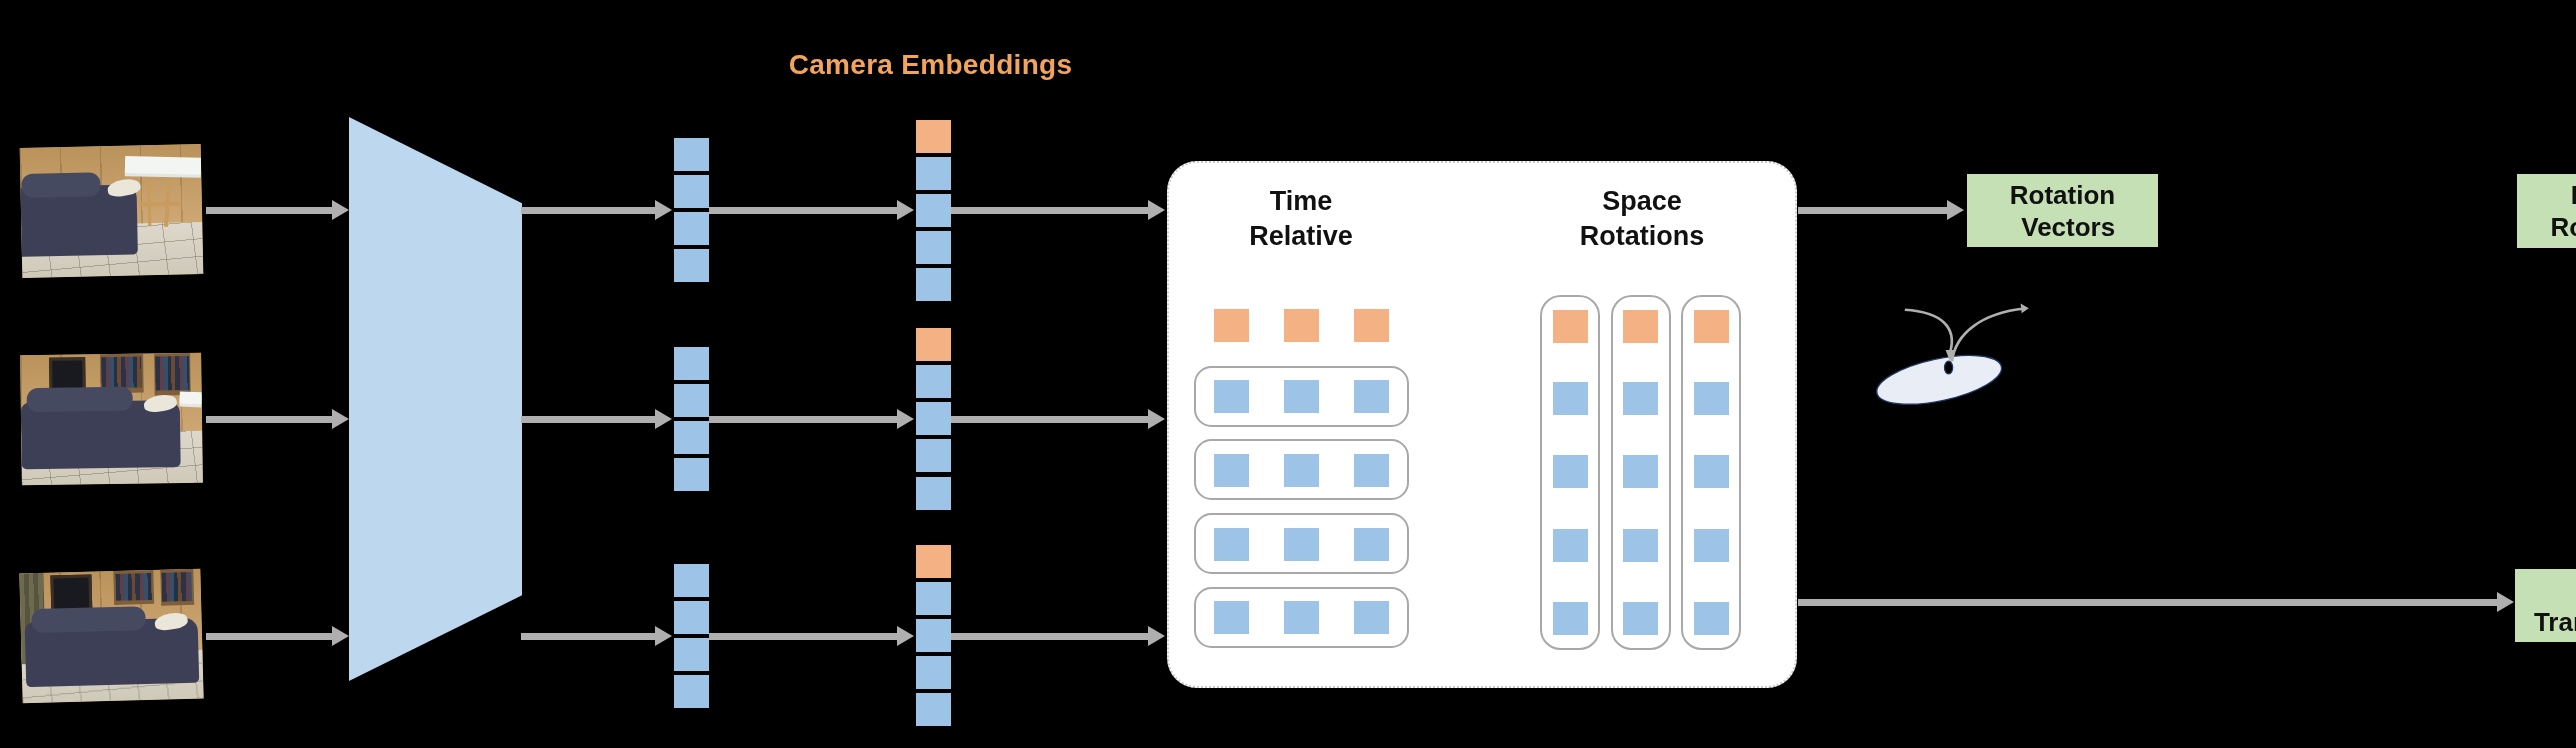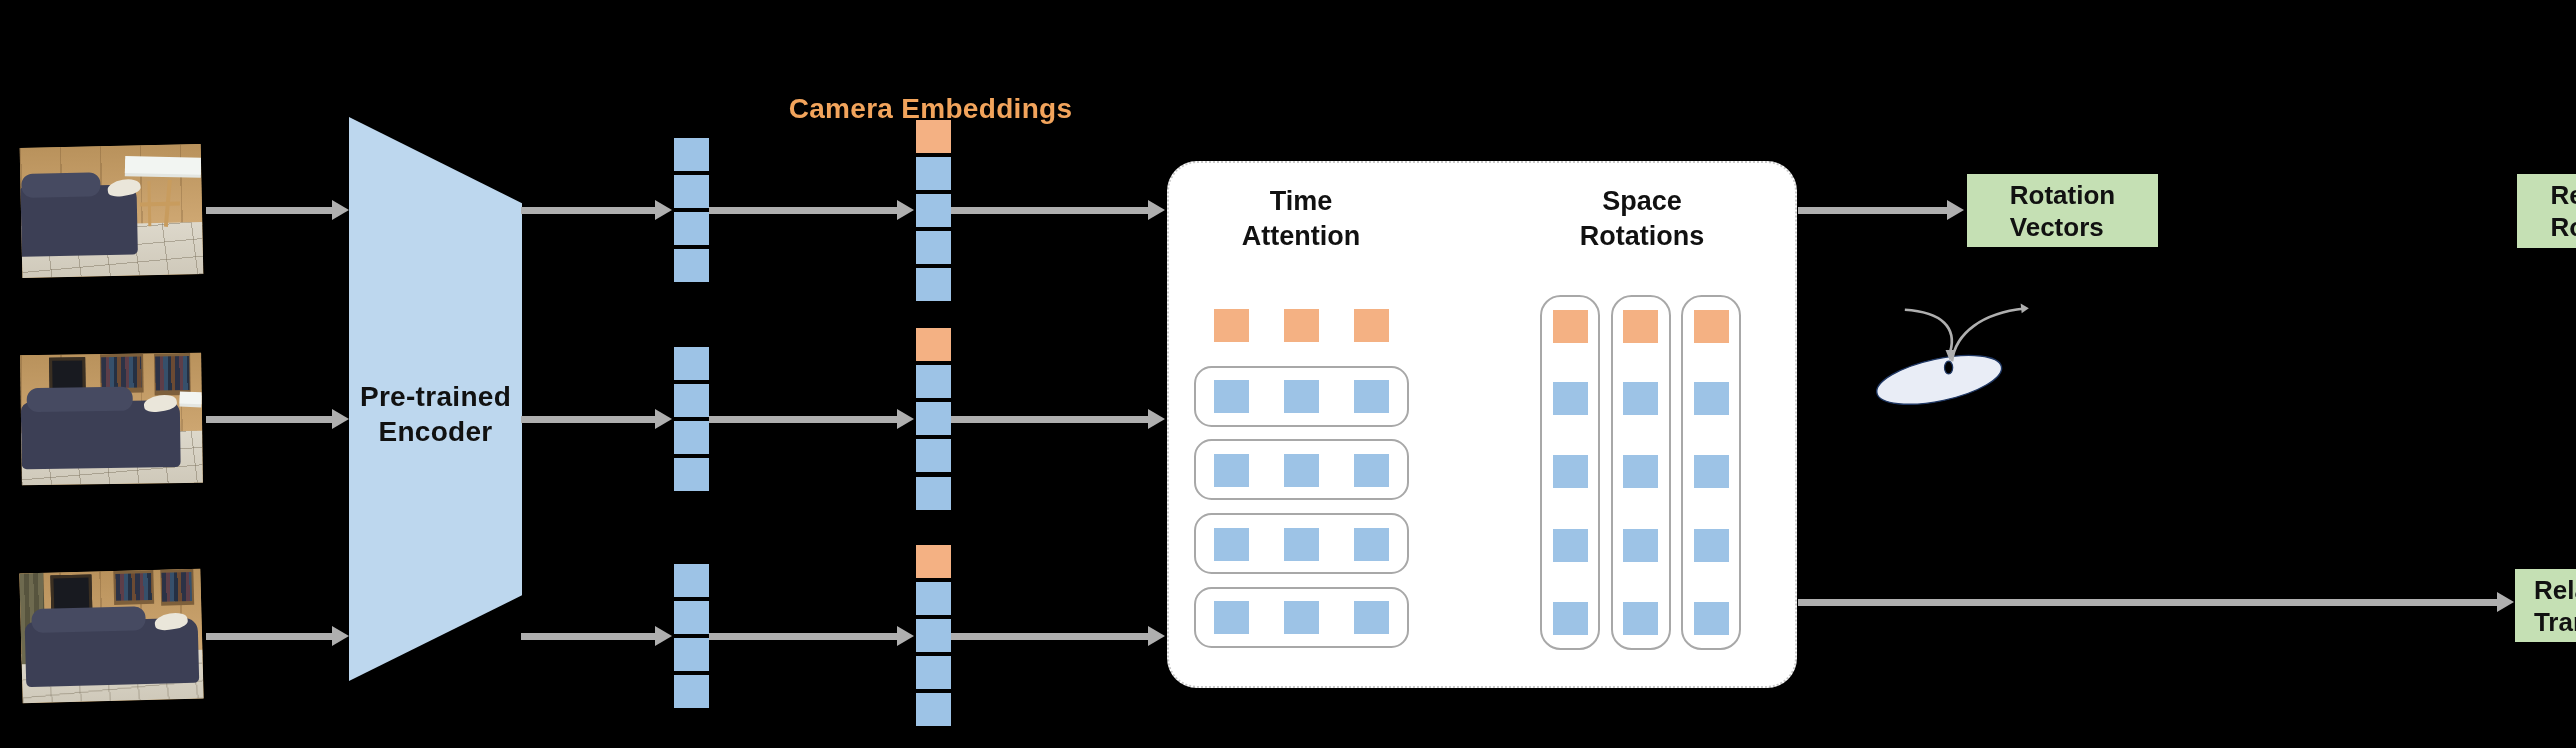--- a/index.html
+++ b/index.html
@@ -44,34 +44,34 @@
     clip-path:polygon(0 0,100% 15.3%,100% 84.8%,0 100%);}
   .trap-label{position:absolute;left:349px;top:379px;width:173px;text-align:center;
     font-size:28px;line-height:35px;font-weight:600;color:var(--text_black);
     white-space:pre-line;letter-spacing:0.3px;}
   
   .sq{position:absolute;width:35px;height:33px;}
   .sq.blue{background:var(--blue_token);}
   .sq.orange{background:var(--orange_token);}
   
   .cam-label{position:absolute;left:776px;top:49px;width:309px;text-align:center;
-    font-size:28px;font-weight:600;color:var(--orange_label);letter-spacing:0.3px;margin-top:44px;}
+    font-size:28px;font-weight:600;color:var(--orange_label);letter-spacing:0.3px;}
   
   .attn-box{position:absolute;left:1167px;top:161px;width:630px;height:527px;
     background:#fff;border:2.1px dotted #c9c9c9;border-radius:30px;box-sizing:border-box;}
   .attn-heading{position:absolute;width:216px;text-align:center;top:184px;
     font-size:27px;line-height:35px;font-weight:600;color:var(--text_black);
     white-space:pre-line;}
   .pill{position:absolute;background:#fff;border:2.6px solid var(--container_stroke);
     box-sizing:border-box;}
   .pill.row{border-radius:17.5px;}
   .pill.col{border-radius:20.6px;}
   
   .greenbox{position:absolute;background:var(--green_box);display:flex;
-    align-items:center;justify-content:center;text-align:left;
+    align-items:center;justify-content:center;text-align:right;
     font-size:26px;line-height:32px;font-weight:600;color:var(--text_black);
     white-space:pre-line;}
   
   #manifold-svg{position:absolute;left:1772px;top:129px;}
 </style>
 </head>
 <body>
 
 <div id="stage">
 
@@ -122,28 +122,26 @@
     <div class="ph-shelf" style="left:78%;top:0;width:18%;height:28%;">
         <div class="ph-books"></div>
       </div>
     <div class="ph-couch" style="left:2%;top:38%;width:96%;height:50%;">
       <div class="cushion"></div>
     </div>
     <div class="ph-pillow" style="left:74%;top:34%;"></div>
   </div>
 
   <div class="trapezoid"></div>
-  <div class="trap-label">Pre-trained
-Encoder</div>
 
   <div class="cam-label">Camera Embeddings</div>
 
   <div class="attn-box"></div>
   <div class="attn-heading" style="left:1193px;">Time
-Attention</div>
+Relative</div>
   <div class="attn-heading" style="left:1534px;">Space
 Rotations</div>
 
   <div class="greenbox" style="left:1967px;top:174px;width:191px;height:73px;"><span>Rotation
 Vectors</span></div>
   <div class="greenbox" style="left:2517px;top:174px;width:187px;height:74px;"><span>Relative
 Rotations</span></div>
   <div class="greenbox" style="left:2515px;top:569px;width:191px;height:73px;"><span>Relative
 Translations</span></div>
 

